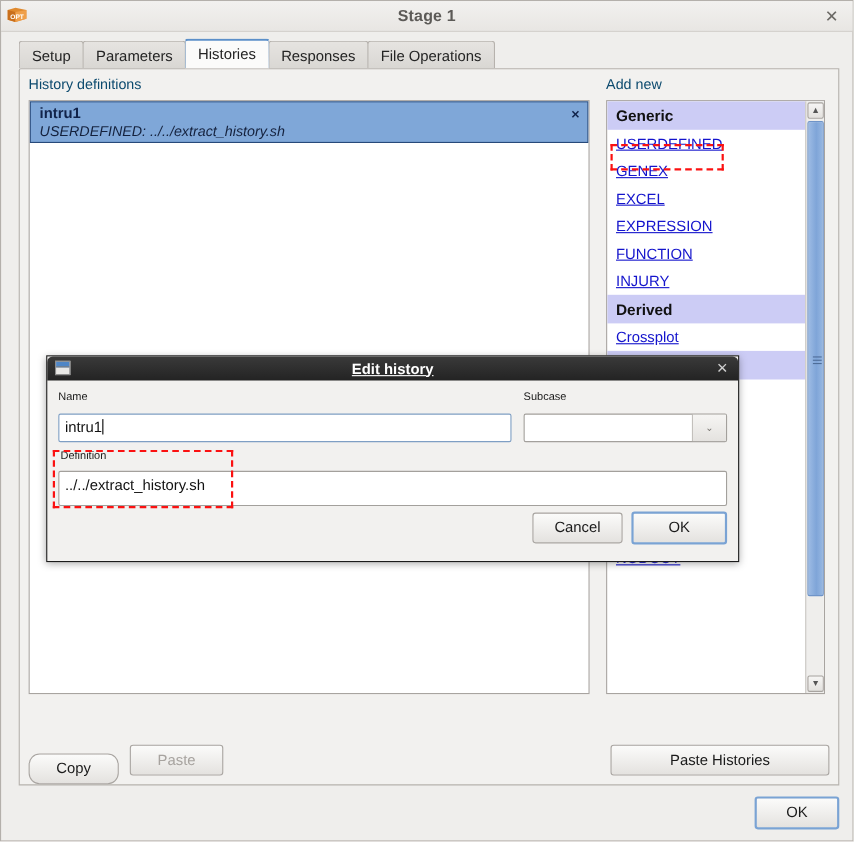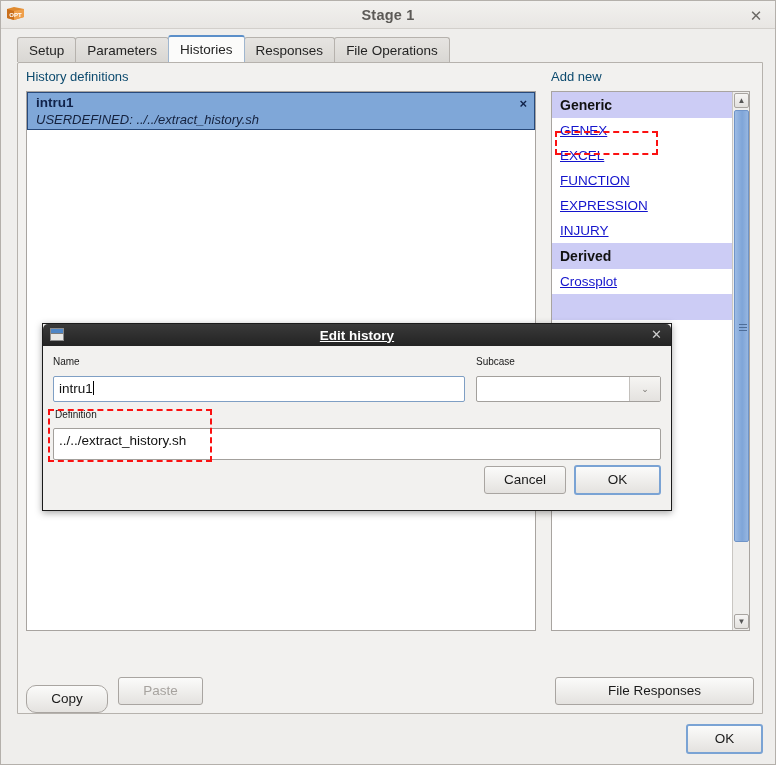--- a/index.html
+++ b/index.html
@@ -369,24 +369,25 @@
         <div class="hist-name">intru1</div>
         <div class="hist-def">USERDEFINED: ../../extract_history.sh</div>
         <div class="hist-remove">×</div>
       </div>
     </div>
 
     <div id="addnew-box">
       <div id="addnew-list">
 
         <div class="cat-header">Generic</div>
+        <div class="cat-item"><a>USERDEFINED</a></div>
         <div class="cat-item"><a>GENEX</a></div>
         <div class="cat-item"><a>EXCEL</a></div>
+        <div class="cat-item"><a>EXPRESSION</a></div>
         <div class="cat-item"><a>FUNCTION</a></div>
-        <div class="cat-item"><a>EXPRESSION</a></div>
         <div class="cat-item"><a>INJURY</a></div>
 
         <div class="cat-header">Derived</div>
         <div class="cat-item"><a>Crossplot</a></div>
 
         <div class="cat-header">&nbsp;</div>
         <div class="cat-item"><a>ELOUT</a></div>
         <div class="cat-item"><a>GCEOUT</a></div>
         <div class="cat-item"><a>GLSTAT</a></div>
         <div class="cat-item"><a>JNTFORC</a></div>
@@ -403,21 +404,21 @@
               <i></i>
               <i></i>
             </div>
         </div>
         <div class="sb-btn" id="sb-down">▼</div>
       </div>
     </div>
 
     <div class="btn" id="copy-btn">Copy</div>
     <div class="btn disabled" id="paste-btn">Paste</div>
-    <div class="btn" id="filehist-btn">File Responses</div>
+    <div class="btn" id="filehist-btn">Paste Histories</div>
   </div>
 
   <div class="btn default" id="ok-main">OK</div>
 
   <div id="dialog">
     <div id="dlg-title">
       <div id="dlg-icon"></div>
       <div id="dlg-title-text">Edit history</div>
       <div id="dlg-close">✕</div>
     </div>

